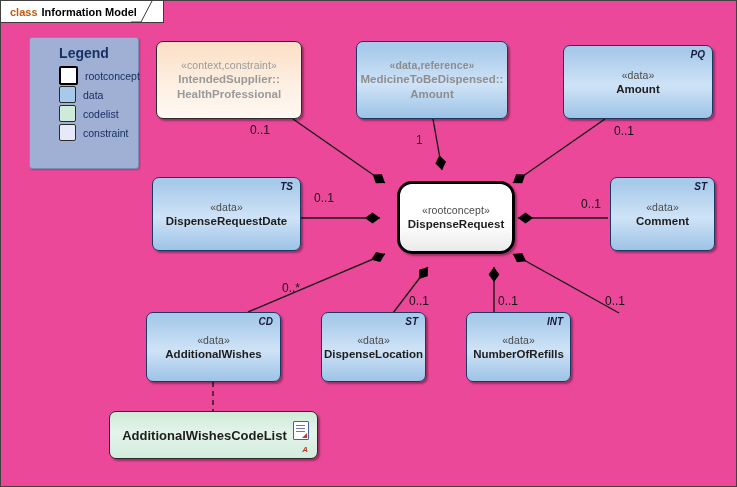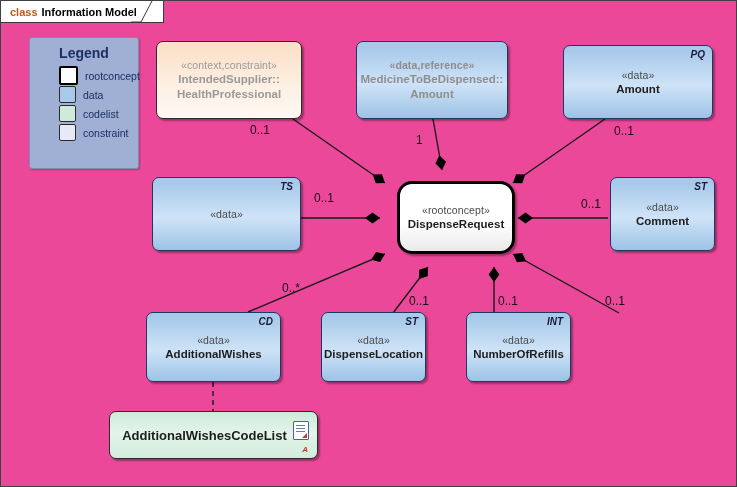--- a/index.html
+++ b/index.html
@@ -301,20 +301,21 @@
 
   <div class="node data" style="left:562px; top:44px; width:150px; height:74px;">
     <div class="corner-type">PQ</div>
     <div class="stereo">«data»</div>
     <div class="nname">Amount</div>
   </div>
 
   <div class="node data" style="left:151px; top:176px; width:149px; height:74px;">
     <div class="corner-type">TS</div>
     <div class="stereo">«data»</div>
+    <div class="nname">DispenseRequestDate</div>
   </div>
 
   <div class="node rootconcept" style="left:396px; top:180px; width:118px; height:73px;">
     <div class="stereo">«rootconcept»</div>
     <div class="nname">DispenseRequest</div>
   </div>
 
   <div class="node data" style="left:609px; top:176px; width:105px; height:74px;">
     <div class="corner-type">ST</div>
     <div class="stereo">«data»</div>

